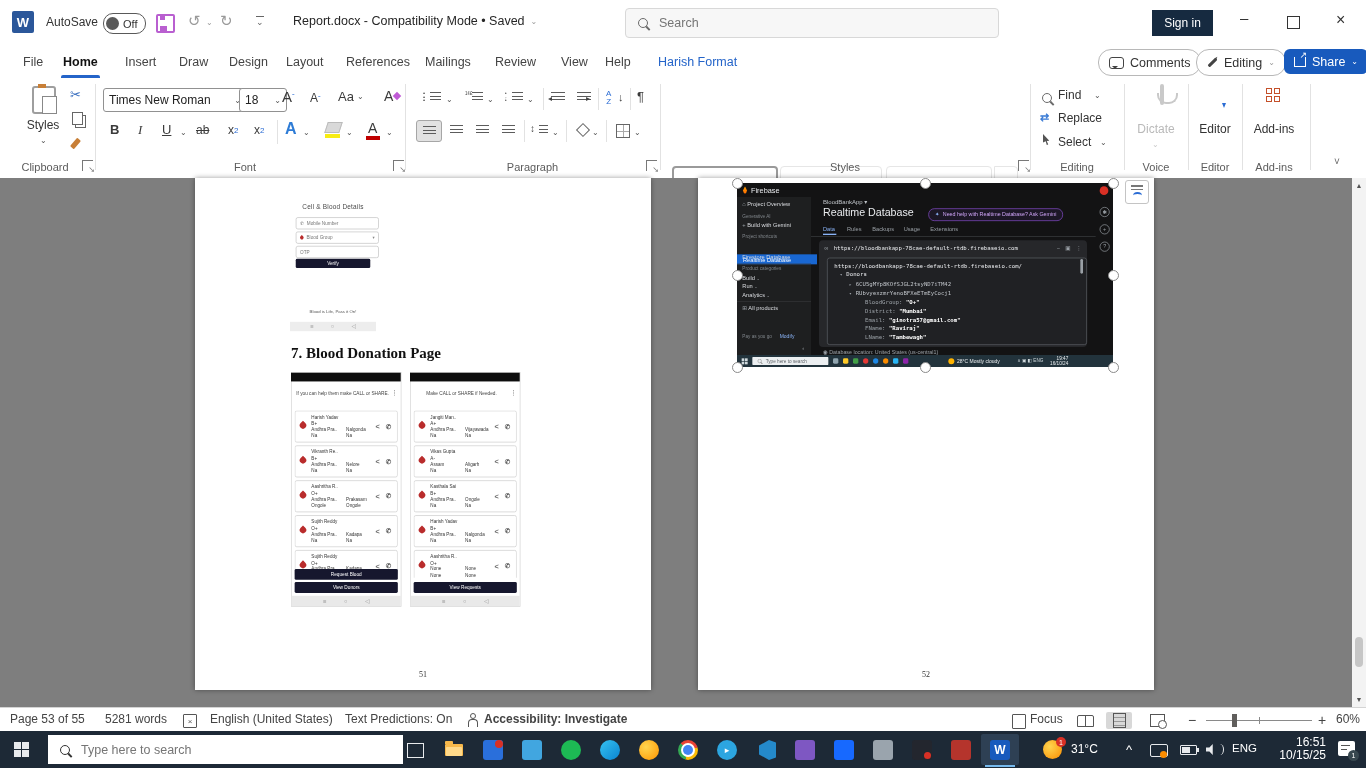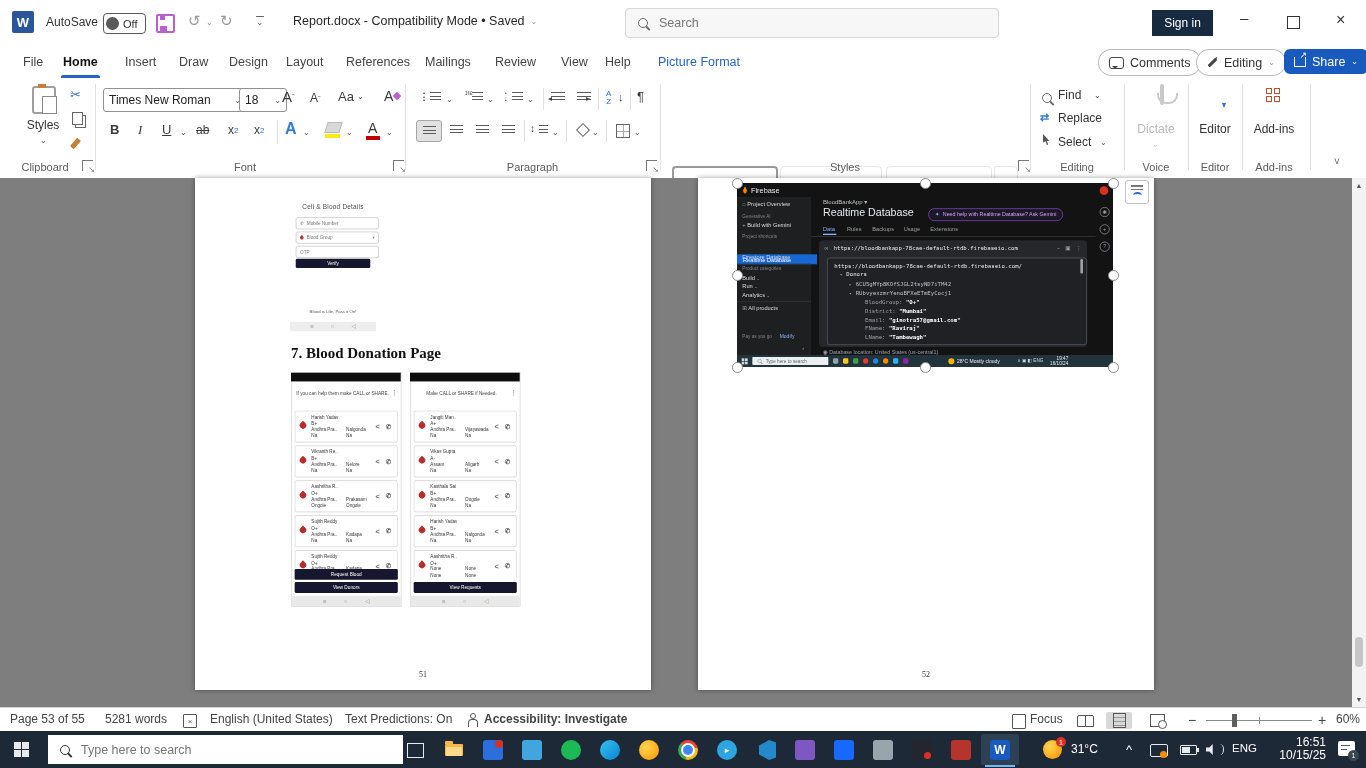--- a/index.html
+++ b/index.html
@@ -6,21 +6,21 @@
   #scr{position:relative;width:1366px;height:768px;background:#7e7e7e;overflow:hidden;
        font-family:"Liberation Sans",sans-serif;-webkit-font-smoothing:antialiased}
   .ab{position:absolute}
   .ctr{display:flex;align-items:center;justify-content:center}
 
   
   #tbar{left:0;top:0;width:1366px;height:45px;background:#fff}
   .wlogo{left:12px;top:11px;width:22px;height:22px;background:#2b579a;border-radius:2px;color:#fff;
          font-size:13px;font-weight:bold}
   .tbtxt{font-size:12px;color:#333}
-  .toggle{left:103px;top:13px;width:41px;height:19px;border:1px solid #595959;border-radius:4px;
+  .toggle{left:103px;top:13px;width:41px;height:19px;border:1px solid #595959;border-radius:10px;
           display:flex;align-items:center;background:#fff}
   .knob{width:13px;height:13px;border-radius:50%;background:#595959;margin-left:2px}
   .toggle b{font-size:11px;font-weight:normal;color:#333;margin-left:4px}
   .flop{left:156px;top:14px;width:15px;height:15px;border:2px solid #b95fd0;border-radius:2px}
   .flop i{position:absolute;left:2px;top:-1px;width:5px;height:5px;background:#b95fd0}
   .flop u{position:absolute;left:2px;bottom:0;width:7px;height:5px;background:#b95fd0}
   .qat{font-size:15px;color:#9a9a9a}
   .cvs{font-size:8px;color:#9a9a9a}
   .morec{border-top:1.5px solid #666;color:#666;font-size:9px;line-height:9px;padding-top:1px}
   .title{left:293px;top:14px;font-size:12.5px;color:#262626;display:flex;gap:6px;align-items:center}
@@ -244,21 +244,21 @@
     <span class="rtab on" style="left:60px">Home</span>
     <span class="rtab" style="left:122px">Insert</span>
     <span class="rtab" style="left:176px">Draw</span>
     <span class="rtab" style="left:226px">Design</span>
     <span class="rtab" style="left:283px">Layout</span>
     <span class="rtab" style="left:343px">References</span>
     <span class="rtab" style="left:422px">Mailings</span>
     <span class="rtab" style="left:492px">Review</span>
     <span class="rtab" style="left:558px">View</span>
     <span class="rtab" style="left:602px">Help</span>
-    <span class="rtab ctx" style="left:655px">Picture Format</span>
+    <span class="rtab ctx" style="left:655px">Harish Format</span>
     <div class="pillbtn" style="left:1098px">
       <span class="bub"></span>
       <span>Comments</span>
     </div>
     <div class="pillbtn" style="left:1196px">
       <span class="pen"></span>
       <span>Editing</span>
       <span class="cvs">⌄</span>
     </div>
     <div class="sharebtn" style="left:1284px">

